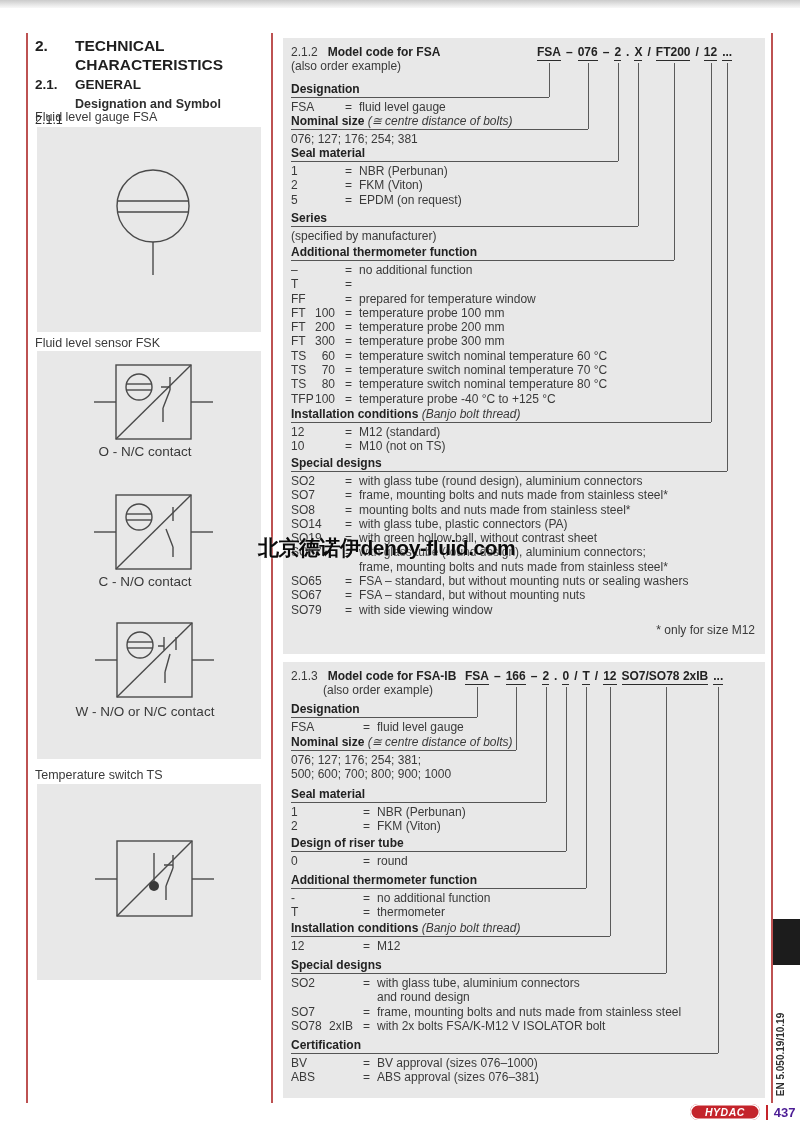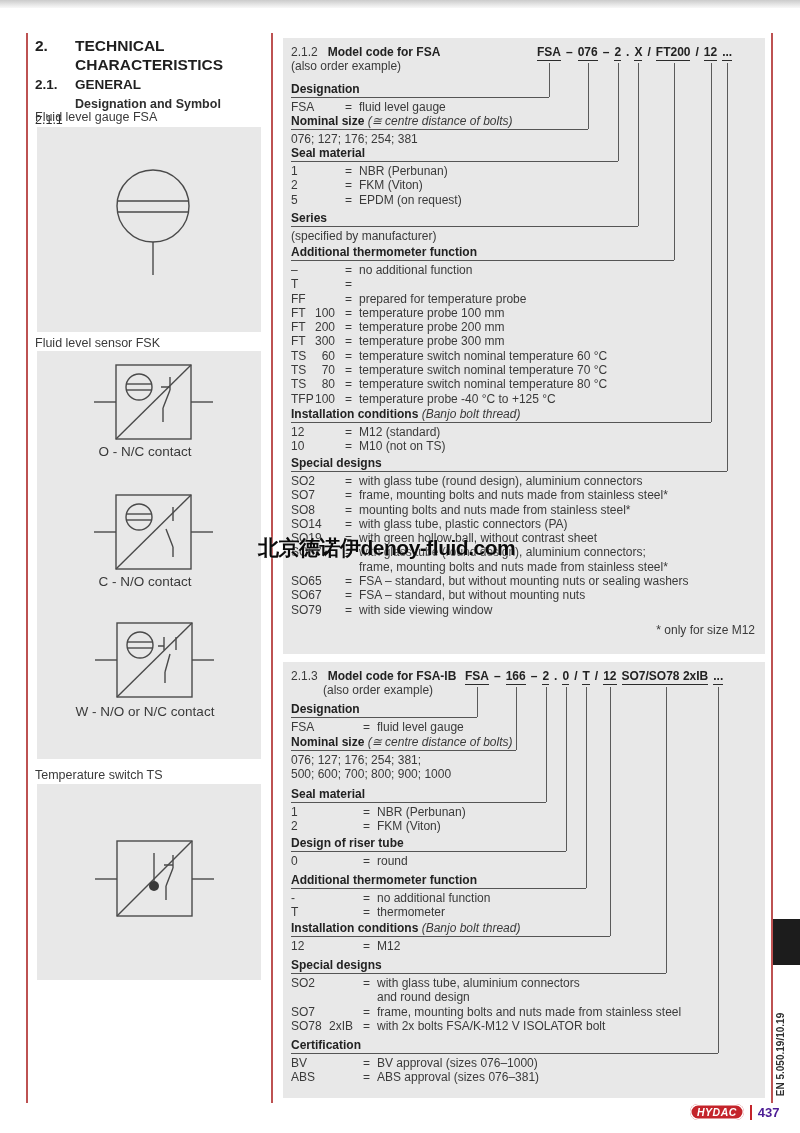--- a/index.html
+++ b/index.html
@@ -53,21 +53,21 @@
   .watermark{left:258px;top:534px;font-size:21px;font-weight:bold;color:#0b0b0b;
      white-space:nowrap;letter-spacing:-0.5px;z-index:30;
      text-shadow:0 0 2px rgba(255,255,255,.8);}
   
   .blacktab{left:773px;top:919px;width:27px;height:46px;background:#1c1c1c;}
   .docnum{left:726px;top:1048px;width:110px;height:13px;font-size:10px;font-weight:bold;
      color:#2e2e2e;text-align:center;transform:rotate(-90deg);white-space:nowrap;}
   
   .footer{left:690px;top:1104px;display:flex;align-items:center;gap:6px;}
   .hydac-logo{background:#c4242b;color:#ffffff;font-weight:bold;font-style:italic;
-     font-size:10.5px;line-height:12px;padding:2px 7px;border-radius:9px;
+     font-size:10.5px;line-height:12px;padding:2px 15px;border-radius:9px;
      box-shadow:inset 0 0 0 1.5px #ffffff;letter-spacing:.5px;}
   .pg-sep{width:2px;height:15px;background:#c4242b;}
   .pg-num{font-size:13px;font-weight:bold;color:#4c1d95;}
 </style>
 </head>
 <body>
 
 <div class="abs scan-edge"></div>
 
 <div class="abs vredline" style="left:26px;"></div>
@@ -211,21 +211,21 @@
           <span class="r-eq">=</span>
           <span class="r-desc">no additional function</span>
         </div>
         <div class="mc-row">
           <span class="r-code">T</span>
           <span class="r-eq">=</span>
         </div>
         <div class="mc-row">
           <span class="r-code">FF</span>
           <span class="r-eq">=</span>
-          <span class="r-desc">prepared for temperature probe</span>
+          <span class="r-desc">prepared for temperature window</span>
         </div>
         <div class="mc-row">
           <span class="r-code"><span>FT</span><span>100</span></span>
           <span class="r-eq">=</span>
           <span class="r-desc">temperature probe 100 mm</span>
         </div>
         <div class="mc-row">
           <span class="r-code"><span>FT</span><span>200</span></span>
           <span class="r-eq">=</span>
           <span class="r-desc">temperature probe 200 mm</span>

